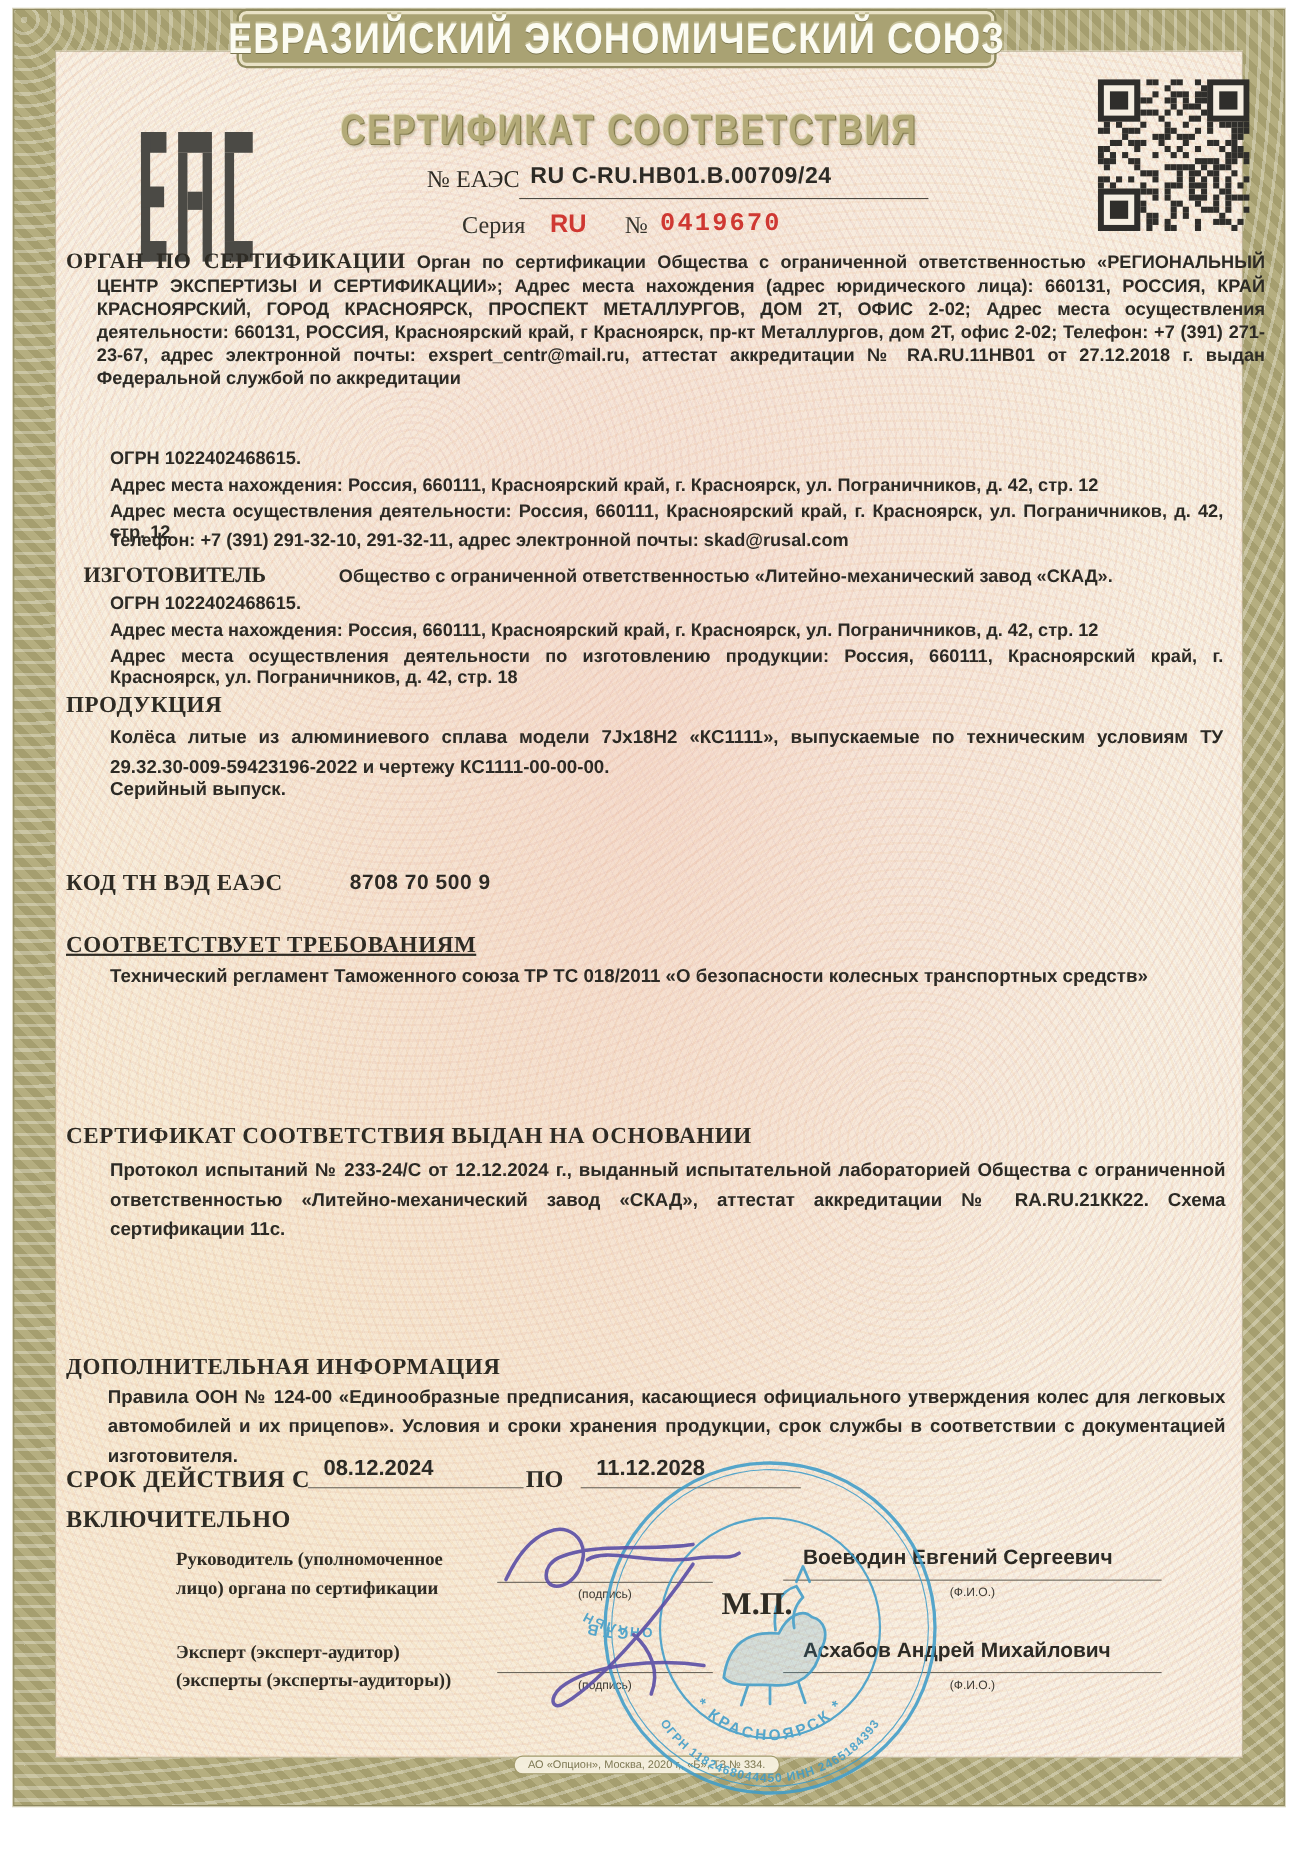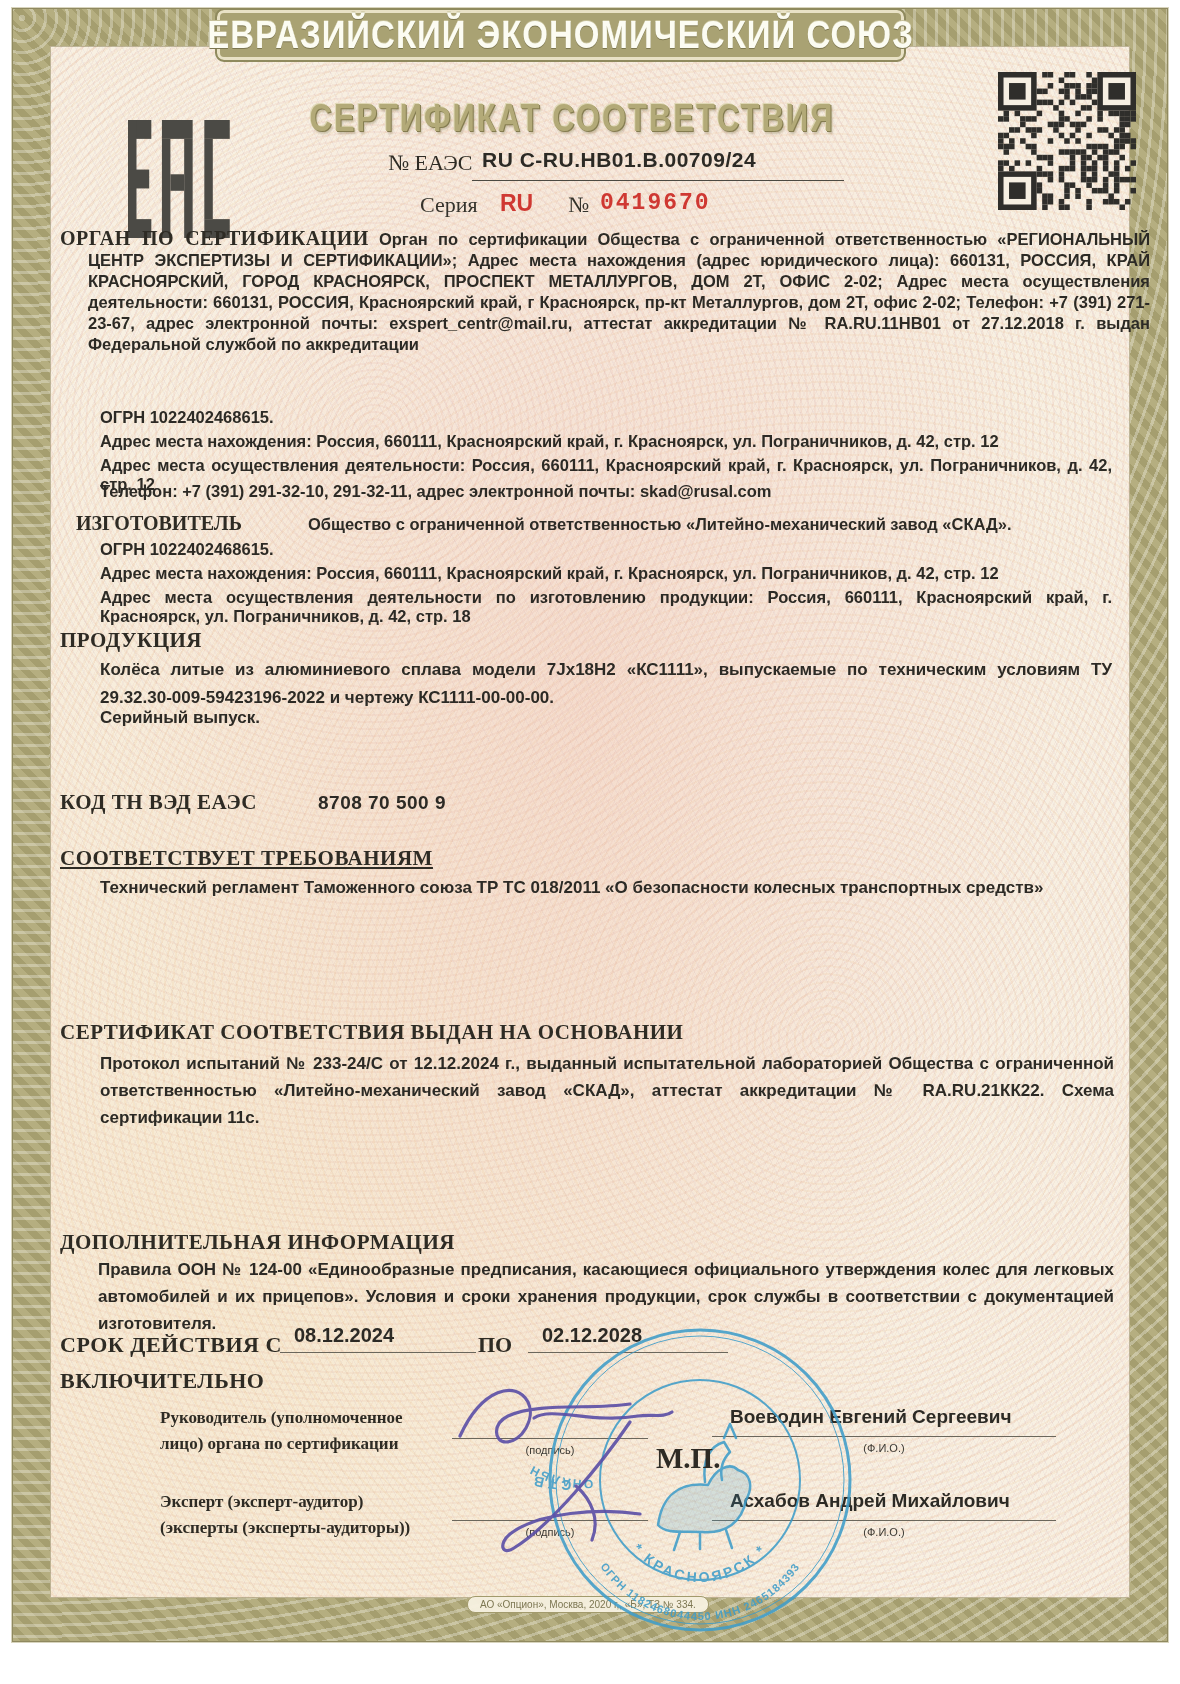--- a/index.html
+++ b/index.html
@@ -322,21 +322,21 @@
   <div class="abs serifh" style="left:48px;top:1012px;font-size:21px;letter-spacing:.5px;">СЕРТИФИКАТ СООТВЕТСТВИЯ ВЫДАН НА ОСНОВАНИИ</div>
   <div class="abs bodytxt just" style="left:88px;top:1042px;width:1014px;font-size:17px;line-height:27px;">Протокол испытаний № 233-24/С от 12.12.2024 г., выданный испытательной лабораторией Общества с ограниченной ответственностью «Литейно-механический завод «СКАД», аттестат аккредитации № RA.RU.21КК22. Схема сертификации 11с.</div>
 
   <div class="abs serifh" style="left:48px;top:1222px;font-size:21px;letter-spacing:.5px;">ДОПОЛНИТЕЛЬНАЯ ИНФОРМАЦИЯ</div>
   <div class="abs bodytxt just" style="left:86px;top:1248px;width:1016px;font-size:17px;line-height:27px;">Правила ООН № 124-00 «Единообразные предписания, касающиеся официального утверждения колес для легковых автомобилей и их прицепов». Условия и сроки хранения продукции, срок службы в соответствии с документацией изготовителя.</div>
 
   <div class="abs serifh" style="left:48px;top:1324px;font-size:22px;letter-spacing:.5px;">СРОК ДЕЙСТВИЯ С</div>
   <div class="abs bodytxt" style="left:282px;top:1316px;font-size:20px;">08.12.2024</div>
   <div class="abs thinline" style="left:268px;top:1318px;width:196px;height:26px;"></div>
   <div class="abs serifh" style="left:466px;top:1324px;font-size:22px;">ПО</div>
-  <div class="abs bodytxt" style="left:530px;top:1316px;font-size:20px;">02.12.2028</div>
+  <div class="abs bodytxt" style="left:530px;top:1316px;font-size:20px;">11.12.2028</div>
   <div class="abs thinline" style="left:516px;top:1318px;width:200px;height:26px;"></div>
   <div class="abs serifh" style="left:48px;top:1360px;font-size:22px;letter-spacing:.5px;">ВКЛЮЧИТЕЛЬНО</div>
 
   <div class="abs" style="left:518px;top:1302px;width:340px;height:340px;z-index:3;">
     <svg class="stampsvg" width="340" height="340" viewBox="0 0 340 340">
       <defs>
         <path id="ringOuter" d="M 38,170 a 132,132 0 1 1 0.01,0"></path>
         <path id="ringInner" d="M 58,170 a 112,112 0 1 1 0.01,0"></path>
         <path id="ringBottom" d="M 84,186 A 86,86 0 0 0 256,186"></path>
         <path id="ringNums" d="M 50,190 A 120,120 0 0 0 290,190"></path>

